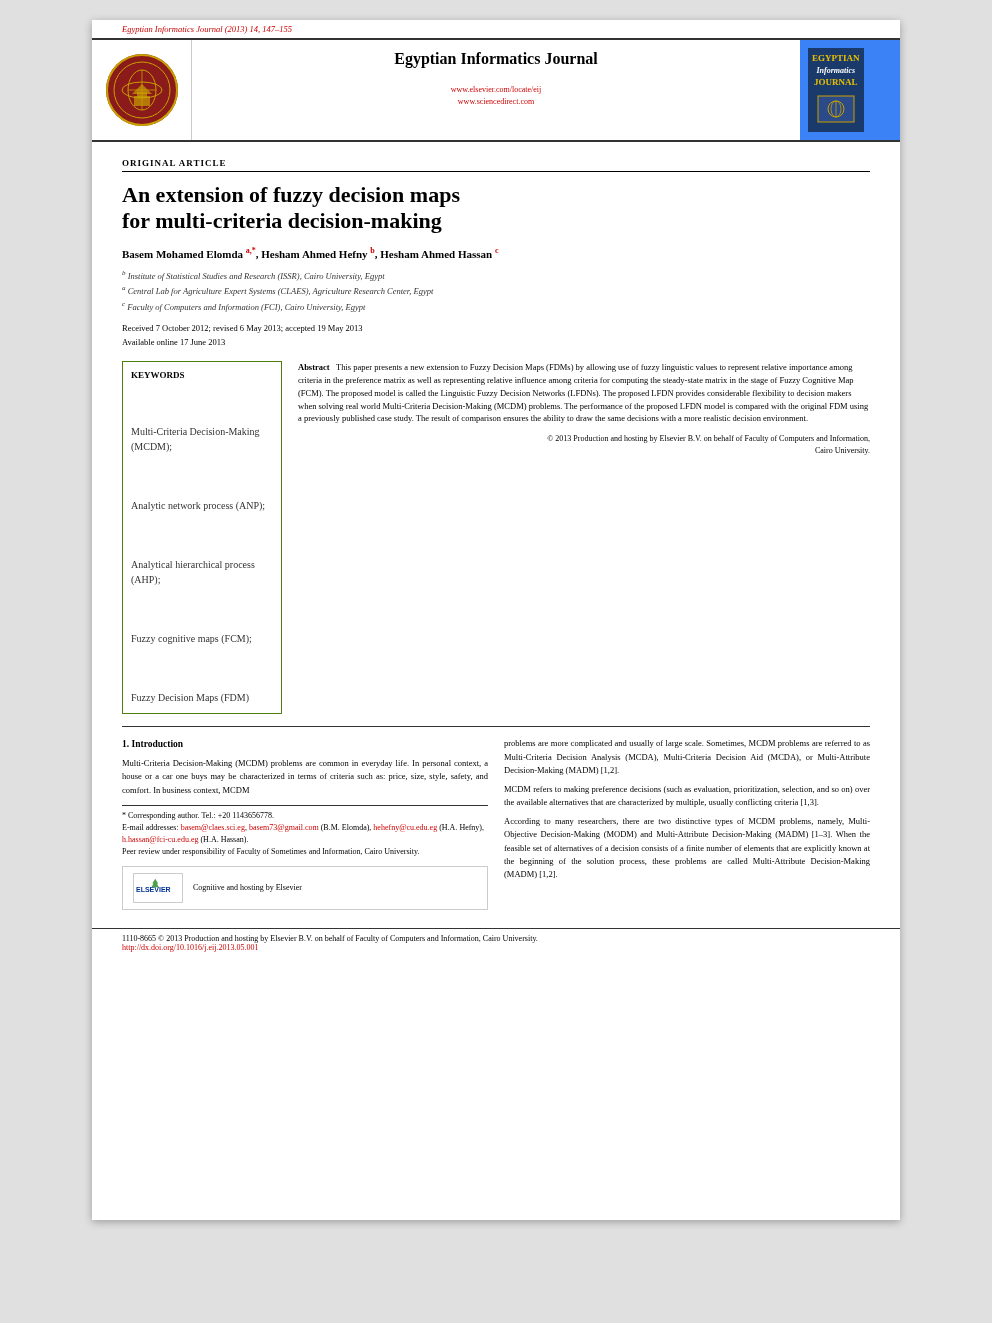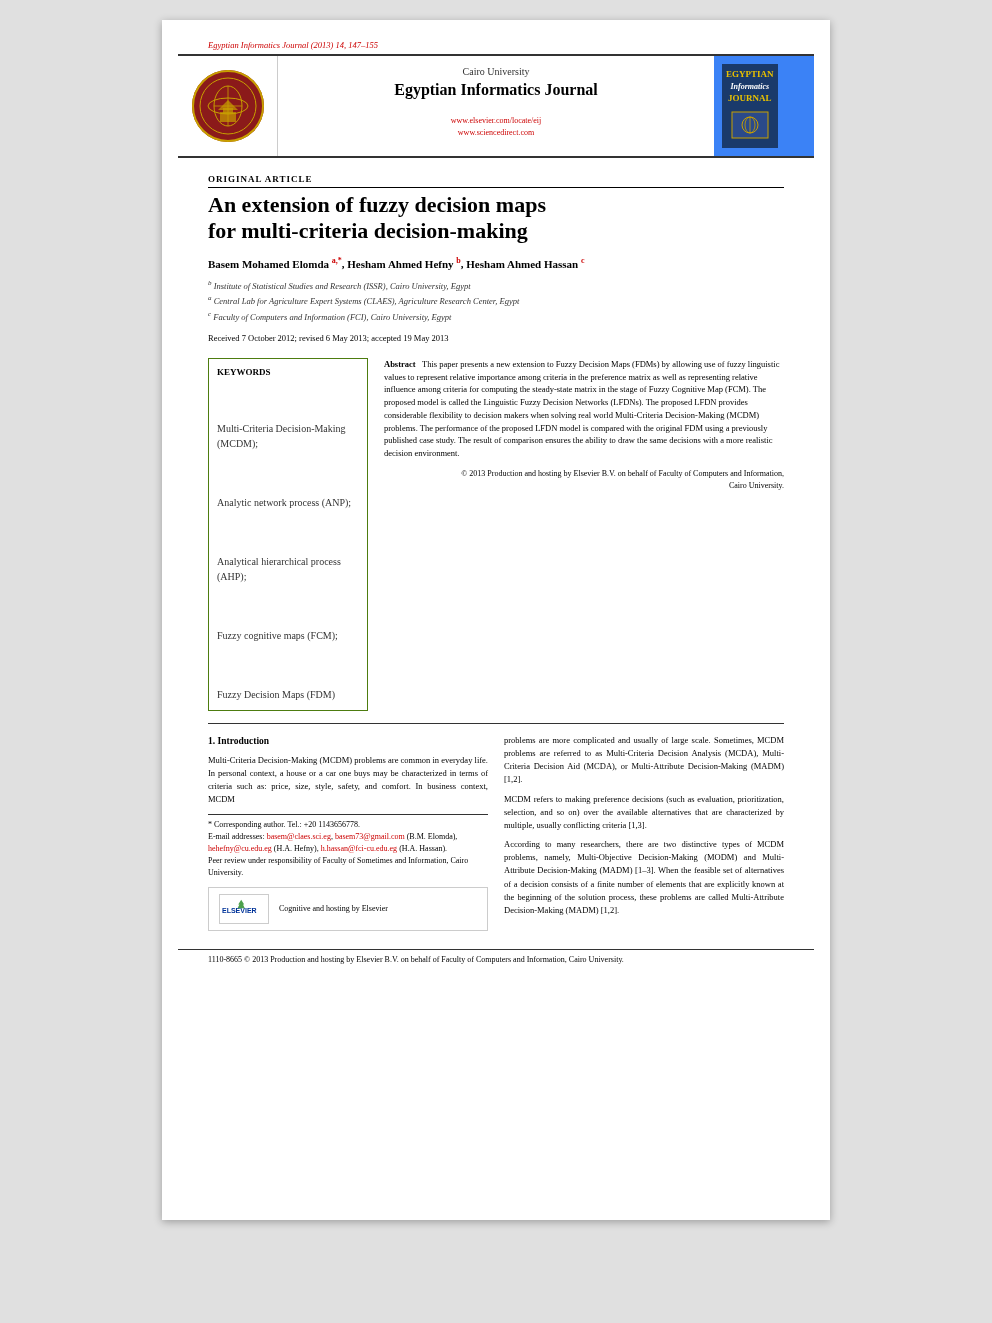--- a/index.html
+++ b/index.html
@@ -5,23 +5,23 @@
     * { margin: 0; padding: 0; box-sizing: border-box; }
     body {
       background: #e0e0e0;
       font-family: "Times New Roman", Times, serif;
       display: flex;
       justify-content: center;
       padding: 20px;
     }
     .page {
       background: #fff;
-      width: 668px;
+      width: 808px;
       min-height: 1200px;
-      padding: 16px;
+      padding: 0;
       box-shadow: 0 2px 8px rgba(0,0,0,0.3);
       font-size: 9.5px;
       color: #000;
       position: relative;
     }
     
     .top-bar {
       padding: 4px 30px;
       font-size: 8.5px;
       color: #cc0000;
@@ -96,21 +96,21 @@
     .content {
       padding: 8px 30px;
     }
     .article-type {
       font-size: 9px;
       font-weight: bold;
       letter-spacing: 1px;
       text-transform: uppercase;
       border-bottom: 1px solid #000;
       padding-bottom: 3px;
-      margin-bottom: 4px;
+      margin-bottom: 10px;
     }
     .article-title {
       font-size: 22px;
       font-weight: bold;
       line-height: 1.2;
       margin-bottom: 12px;
       color: #000;
     }
     .authors {
       font-size: 11px;
@@ -271,21 +271,20 @@
           <line x1="36" y1="16" x2="36" y2="56" stroke="#c8a000" stroke-width="0.8"></line>
           <line x1="22" y1="36" x2="50" y2="36" stroke="#c8a000" stroke-width="0.8"></line>
 
           <rect x="28" y="42" width="16" height="10" fill="#c8a000" opacity="0.7"></rect>
           <rect x="31" y="38" width="10" height="6" fill="#c8a000" opacity="0.7"></rect>
           <polygon points="36,30 26,40 46,40" fill="#c8a000" opacity="0.7"></polygon>
         </svg>
       </div>
     </div>
     <div class="header-center">
-      <div class="university">Cairo University</div>
       <div class="journal-title">Egyptian Informatics Journal</div>
       <div class="urls">
         <div>www.elsevier.com/locate/eij</div>
         <div>www.sciencedirect.com</div>
       </div>
     </div>
     <div class="logo-right">
       <div class="logo-right-box">
         <div style="color:#e8c000;font-size:9px;font-weight:bold;">EGYPTIAN</div>
         <div style="color:#fff;font-size:8px;font-style:italic;">Informatics</div>
@@ -315,20 +314,21 @@
     </div>
 
     <div class="affiliations">
       <div><sup>b</sup> Institute of Statistical Studies and Research (ISSR), Cairo University, Egypt</div>
       <div><sup>a</sup> Central Lab for Agriculture Expert Systems (CLAES), Agriculture Research Center, Egypt</div>
       <div><sup>c</sup> Faculty of Computers and Information (FCI), Cairo University, Egypt</div>
     </div>
 
     <div class="dates">
       <div>Received 7 October 2012; revised 6 May 2013; accepted 19 May 2013</div>
+      <div>Available online 17 June 2013</div>
     </div>
 
     <div class="two-col">
 
       <div class="keywords-box">
         <div class="kw-title">KEYWORDS</div>
         <div class="kw-item">Multi-Criteria Decision-Making (MCDM);</div>
         <div class="kw-item">Analytic network process (ANP);</div>
         <div class="kw-item">Analytical hierarchical process (AHP);</div>
         <div class="kw-item">Fuzzy cognitive maps (FCM);</div>
@@ -376,14 +376,15 @@
       <div class="body-col">
         <p>problems are more complicated and usually of large scale. Sometimes, MCDM problems are referred to as Multi-Criteria Decision Analysis (MCDA), Multi-Criteria Decision Aid (MCDA), or Multi-Attribute Decision-Making (MADM) [1,2].</p>
         <p>MCDM refers to making preference decisions (such as evaluation, prioritization, selection, and so on) over the available alternatives that are characterized by multiple, usually conflicting criteria [1,3].</p>
         <p>According to many researchers, there are two distinctive types of MCDM problems, namely, Multi-Objective Decision-Making (MODM) and Multi-Attribute Decision-Making (MADM) [1–3]. When the feasible set of alternatives of a decision consists of a finite number of elements that are explicitly known at the beginning of the solution process, these problems are called Multi-Attribute Decision-Making (MADM) [1,2].</p>
       </div>
     </div>
   </div>
 
   <div class="bottom-bar">
     <div>1110-8665 © 2013 Production and hosting by Elsevier B.V. on behalf of Faculty of Computers and Information, Cairo University.</div>
+    <div><a href="#" class="doi-link">http://dx.doi.org/10.1016/j.eij.2013.05.001</a></div>
   </div>
 </div>
 
 </body></html>

